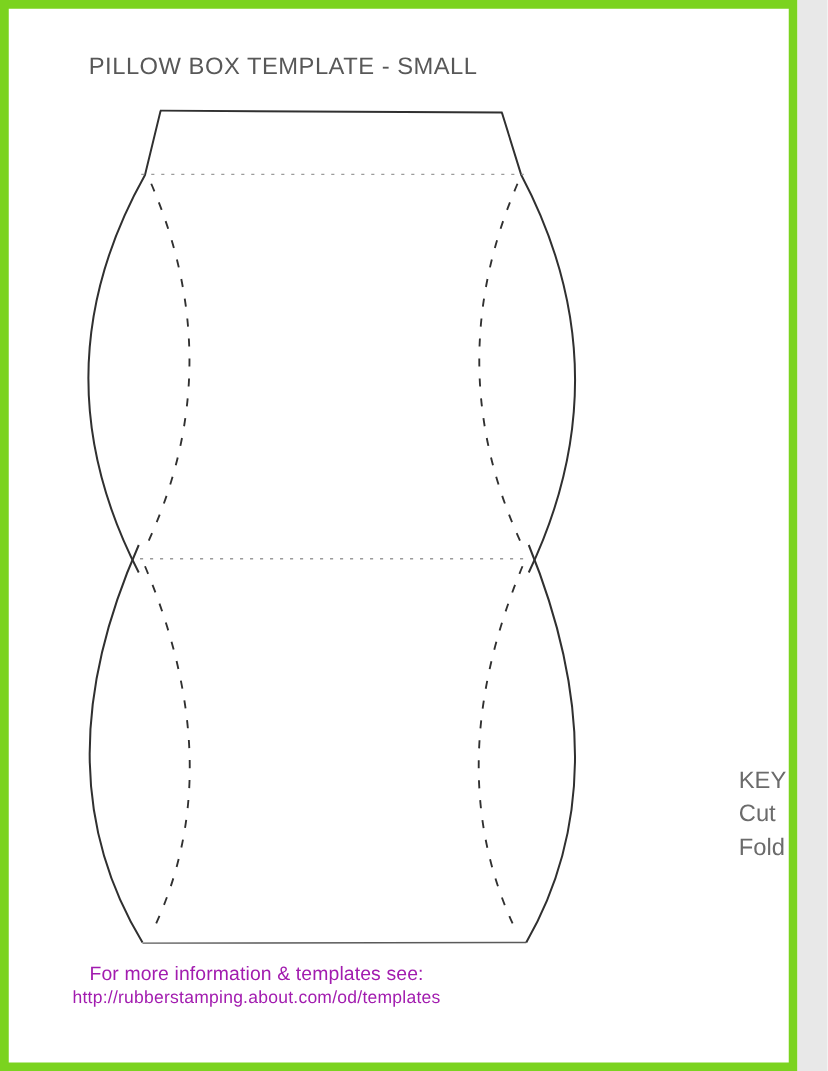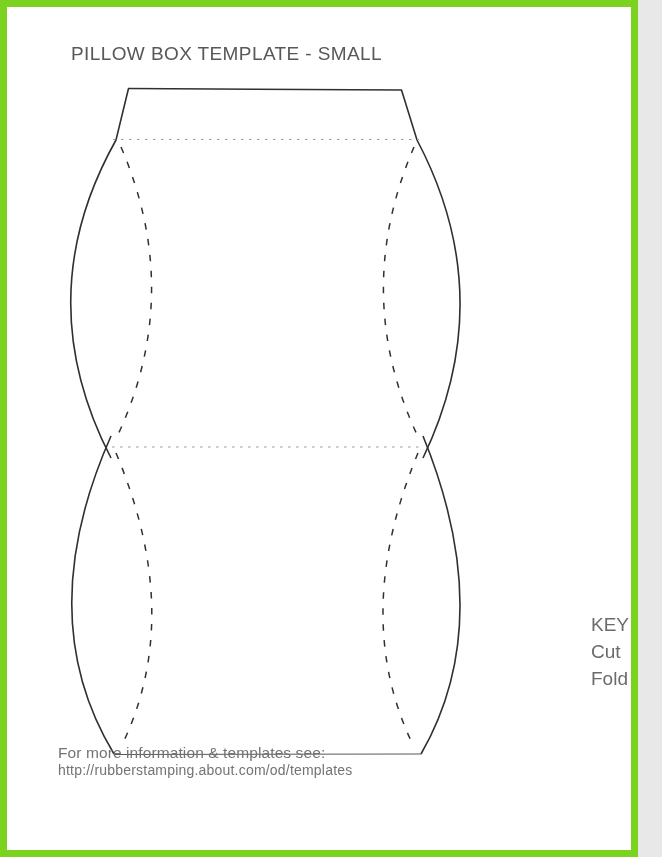--- a/index.html
+++ b/index.html
@@ -54,22 +54,23 @@
     width: 42px;
     background: linear-gradient(#4a4a4a, #4a4a4a) no-repeat 0 0 / 42px 1.4px;
   }
   .sample-fold {
     width: 47px;
     background: repeating-linear-gradient(90deg, #4a4a4a 0 4.5px, transparent 4.5px 12px) no-repeat 0 0 / 47px 1.6px;
   }
   .footer {
     position: absolute;
     left: 58px;
-    top: 744px;
-    color: #737373;
+    top: 771px;
+    color: #a21caf;
+    text-align: center;
   }
   .footer-line1 { font-size: 15.5px; letter-spacing: 0.1px; }
   .footer-line2 { font-size: 14px; margin-top: 0; letter-spacing: 0.2px; }
 </style>
 </head>
 <body>
 
 <div class="page">
 
   <h1 class="title">PILLOW BOX TEMPLATE - SMALL</h1>

